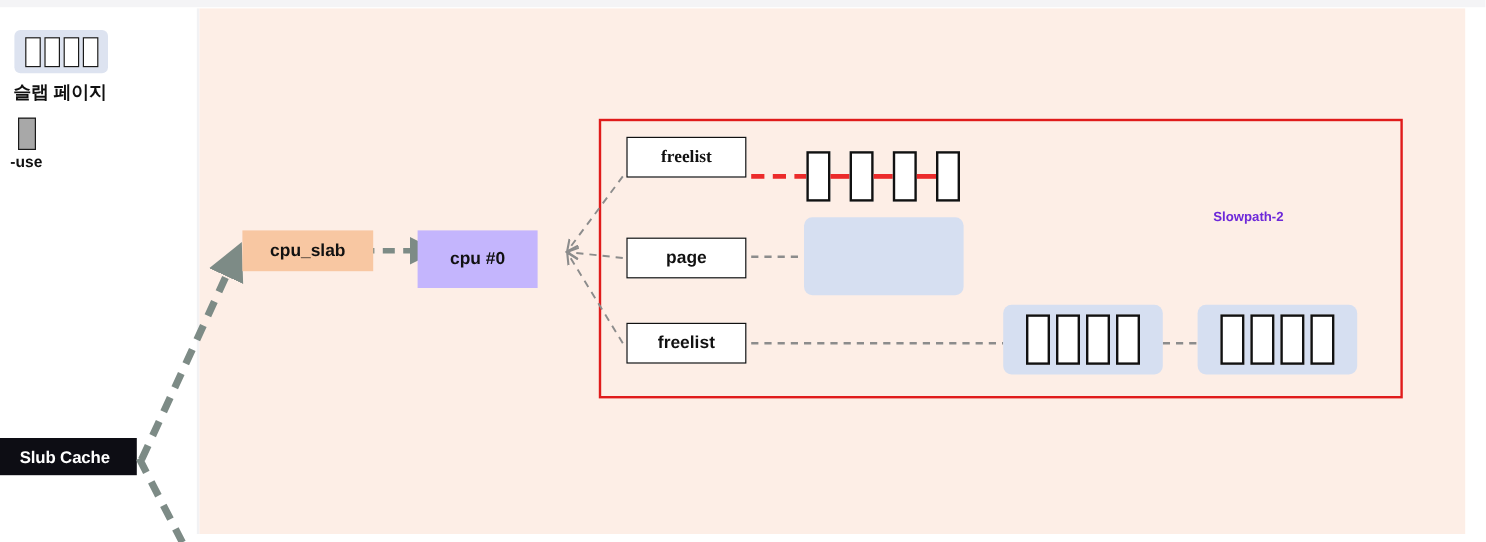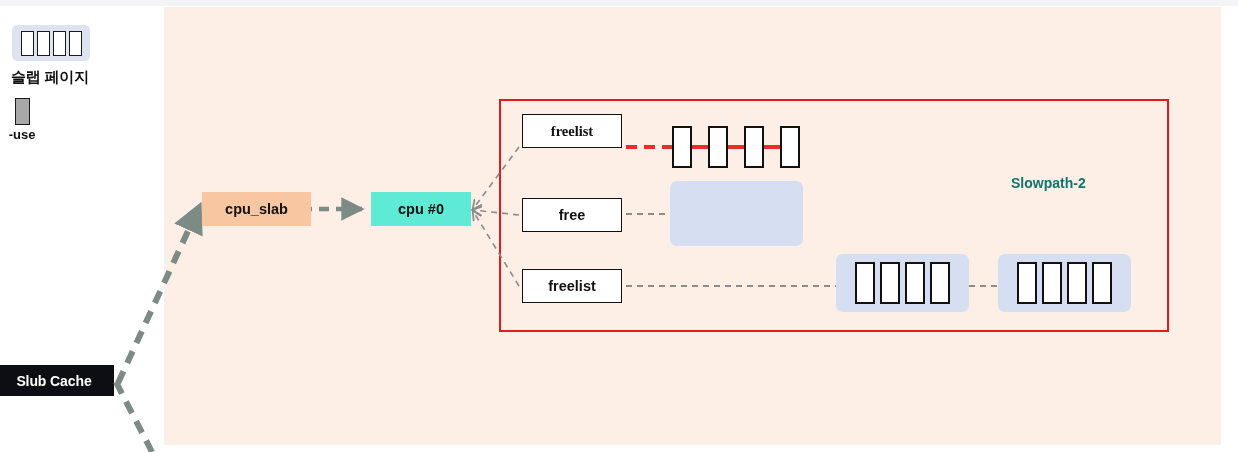--- a/index.html
+++ b/index.html
@@ -158,25 +158,25 @@
     box-sizing: border-box;
   }
   .node-cpuslab {
     left: 202px;
     top: 192px;
     width: 109px;
     height: 34px;
     background: #f8c7a2;
   }
   .node-cpu0 {
-    left: 371px;
+    left: 348px;
     top: 192px;
     width: 100px;
-    height: 34px;
-    background: #5eead4;
+    height: 48px;
+    background: #c4b5fd;
   }
   .node-field {
     width: 100px;
     height: 34px;
     background: #ffffff;
     border: 1.6px solid #111111;
   }
   .node-freelist { left: 522px; top: 114px; font-family: Liberation Serif, serif; }
   .node-page     { left: 522px; top: 198px; }
   .node-partial  { left: 522px; top: 269px; }
@@ -188,23 +188,23 @@
     top: 99px;
     width: 670px;
     height: 233px;
     border: 2.5px solid #e01b1b;
     box-sizing: border-box;
   }
   .slowpath-label {
     position: absolute;
     left: 1011px;
     top: 175px;
-    font-size: 14px;
+    font-size: 11px;
     font-weight: 700;
-    color: #0f766e;
+    color: #6d28d9;
     white-space: nowrap;
   }
 
   
   .freelist-chain {
     position: absolute;
     left: 672px;
     top: 123px;
     height: 48px;
     display: flex;
@@ -324,21 +324,21 @@
 
     <path d="M626,286 L836,286" stroke="#8c8c8c" stroke-width="2" stroke-dasharray="6,5" fill="none"></path>
 
     <path d="M969,286 L998,286" stroke="#8c8c8c" stroke-width="2" stroke-dasharray="6,5" fill="none"></path>
   </svg>
 
   <div class="node node-cpuslab">cpu_slab</div>
   <div class="node node-cpu0">cpu #0</div>
 
   <div class="node node-field node-freelist">freelist</div>
-  <div class="node node-field node-page">free</div>
+  <div class="node node-field node-page">page</div>
   <div class="node node-field node-partial">freelist</div>
 
   <div class="freelist-chain">
     <div class="obj"></div>
     <div class="red-link"></div>
     <div class="obj"></div>
     <div class="red-link"></div>
     <div class="obj"></div>
     <div class="red-link"></div>
     <div class="obj"></div>

